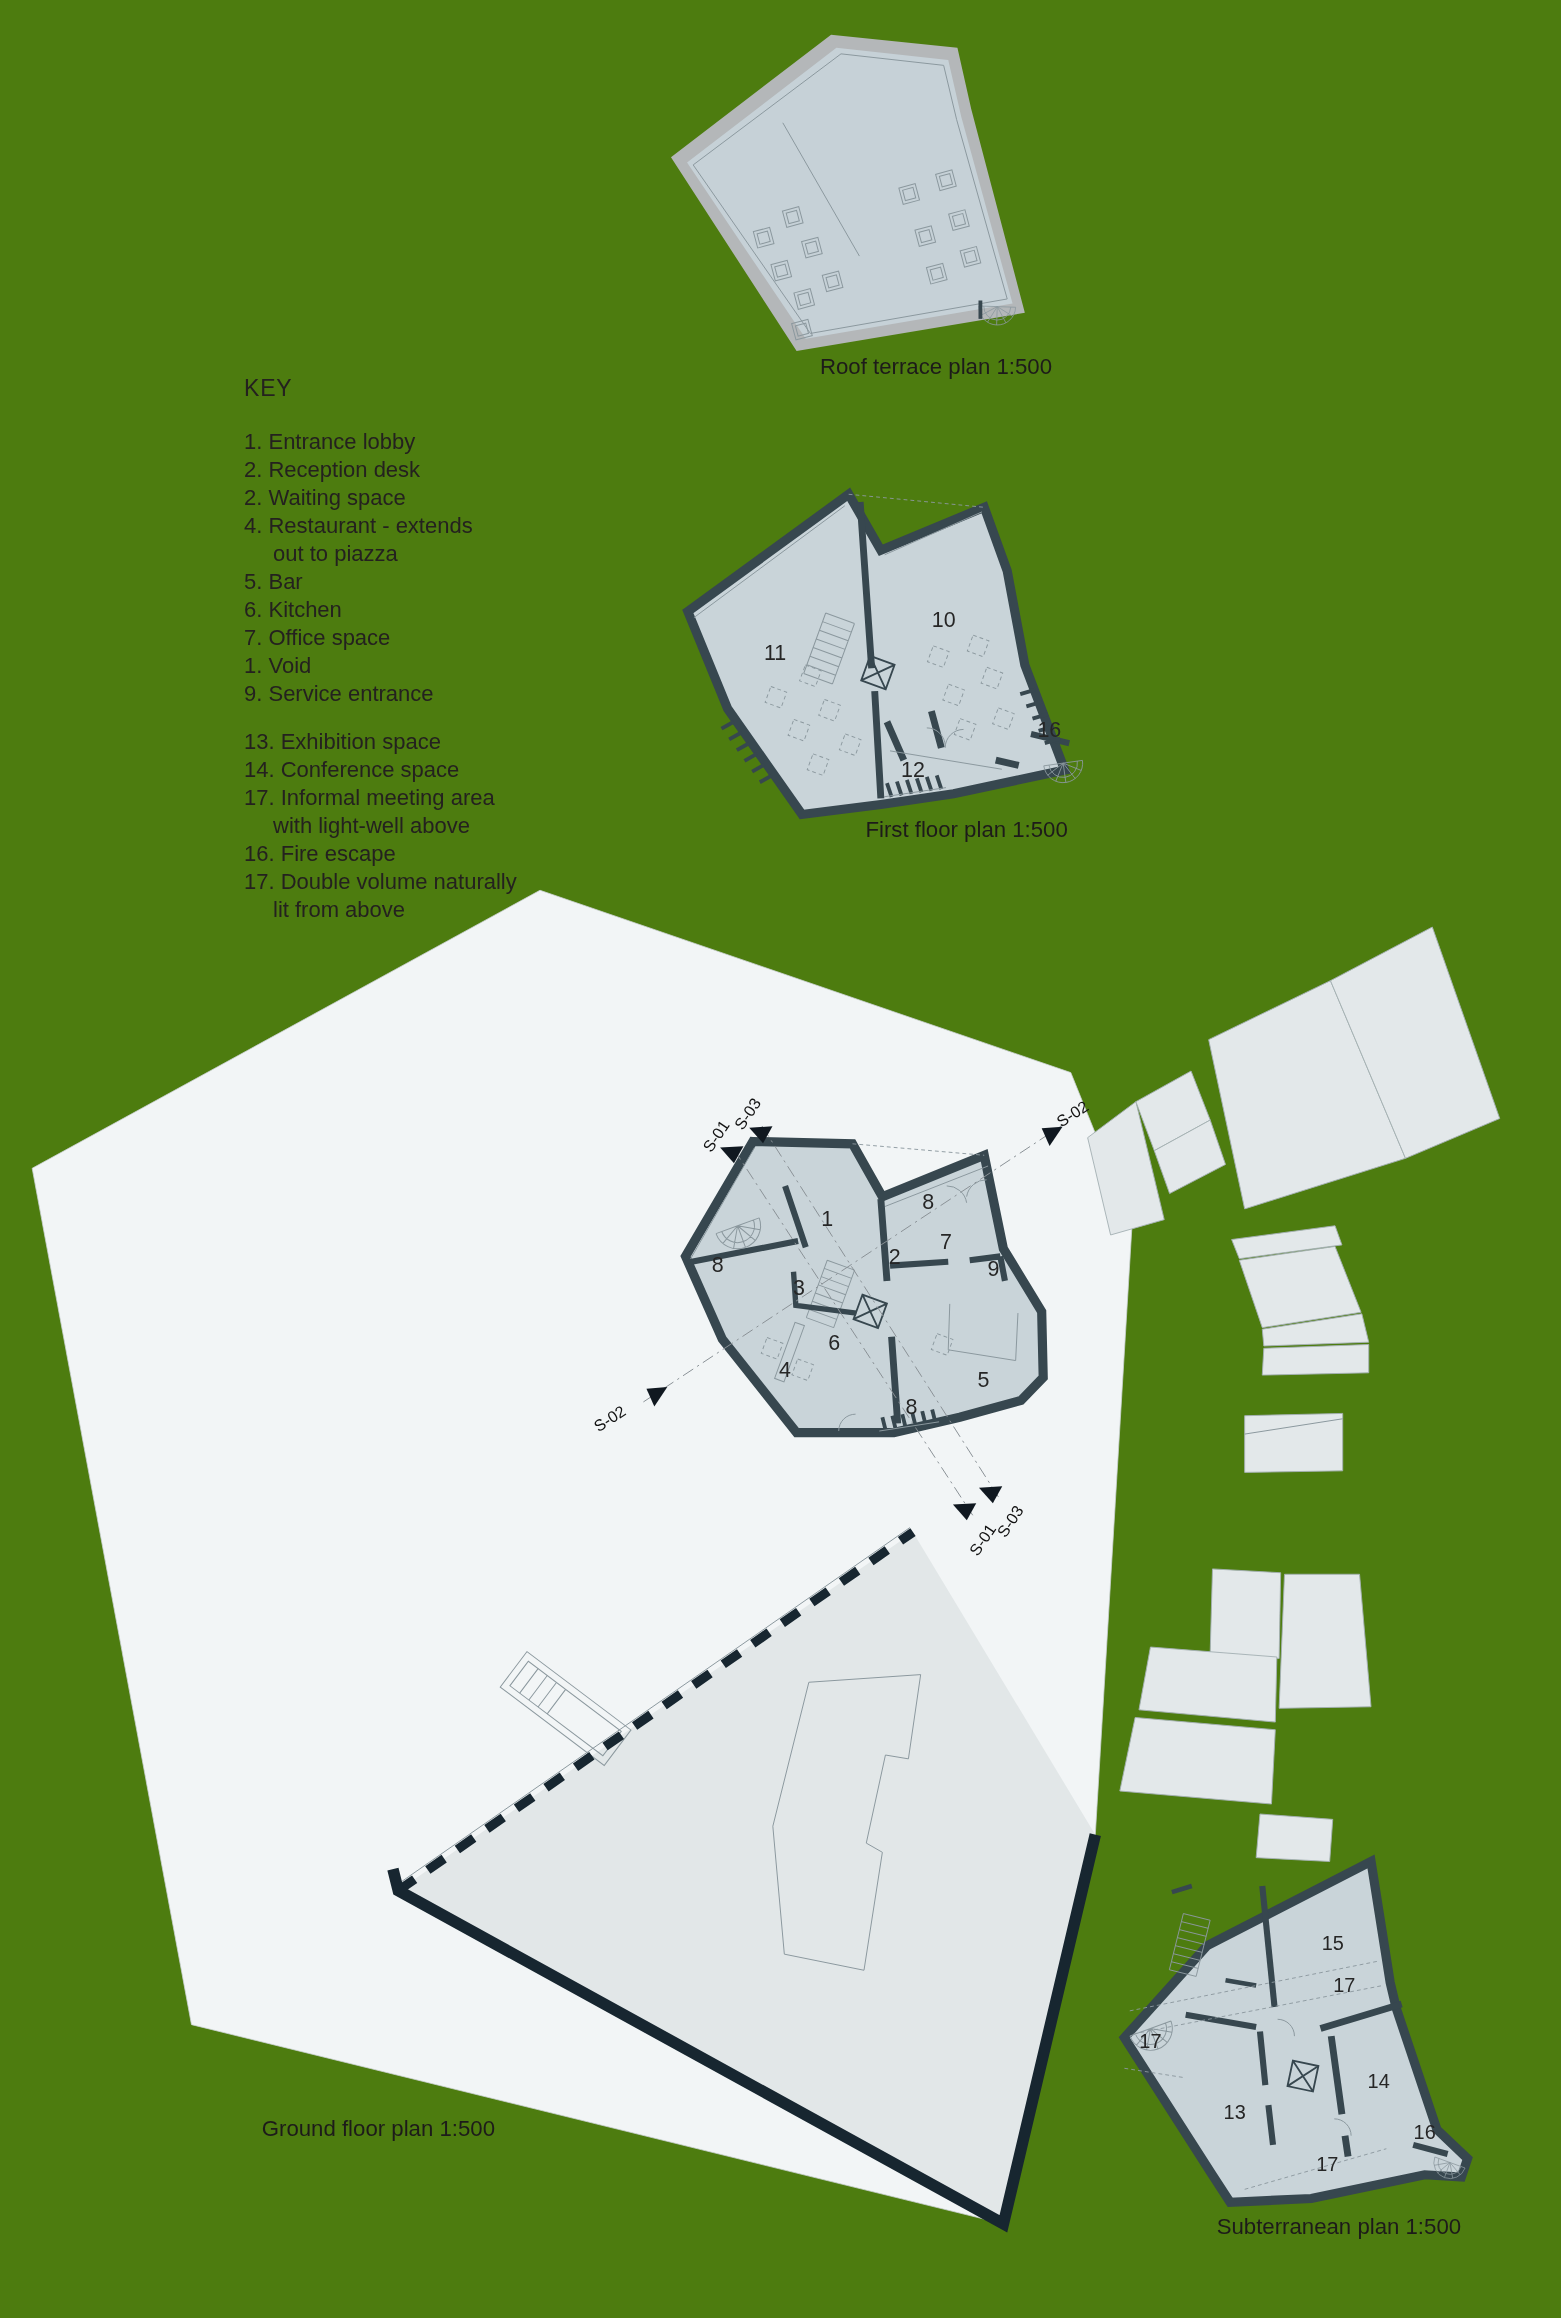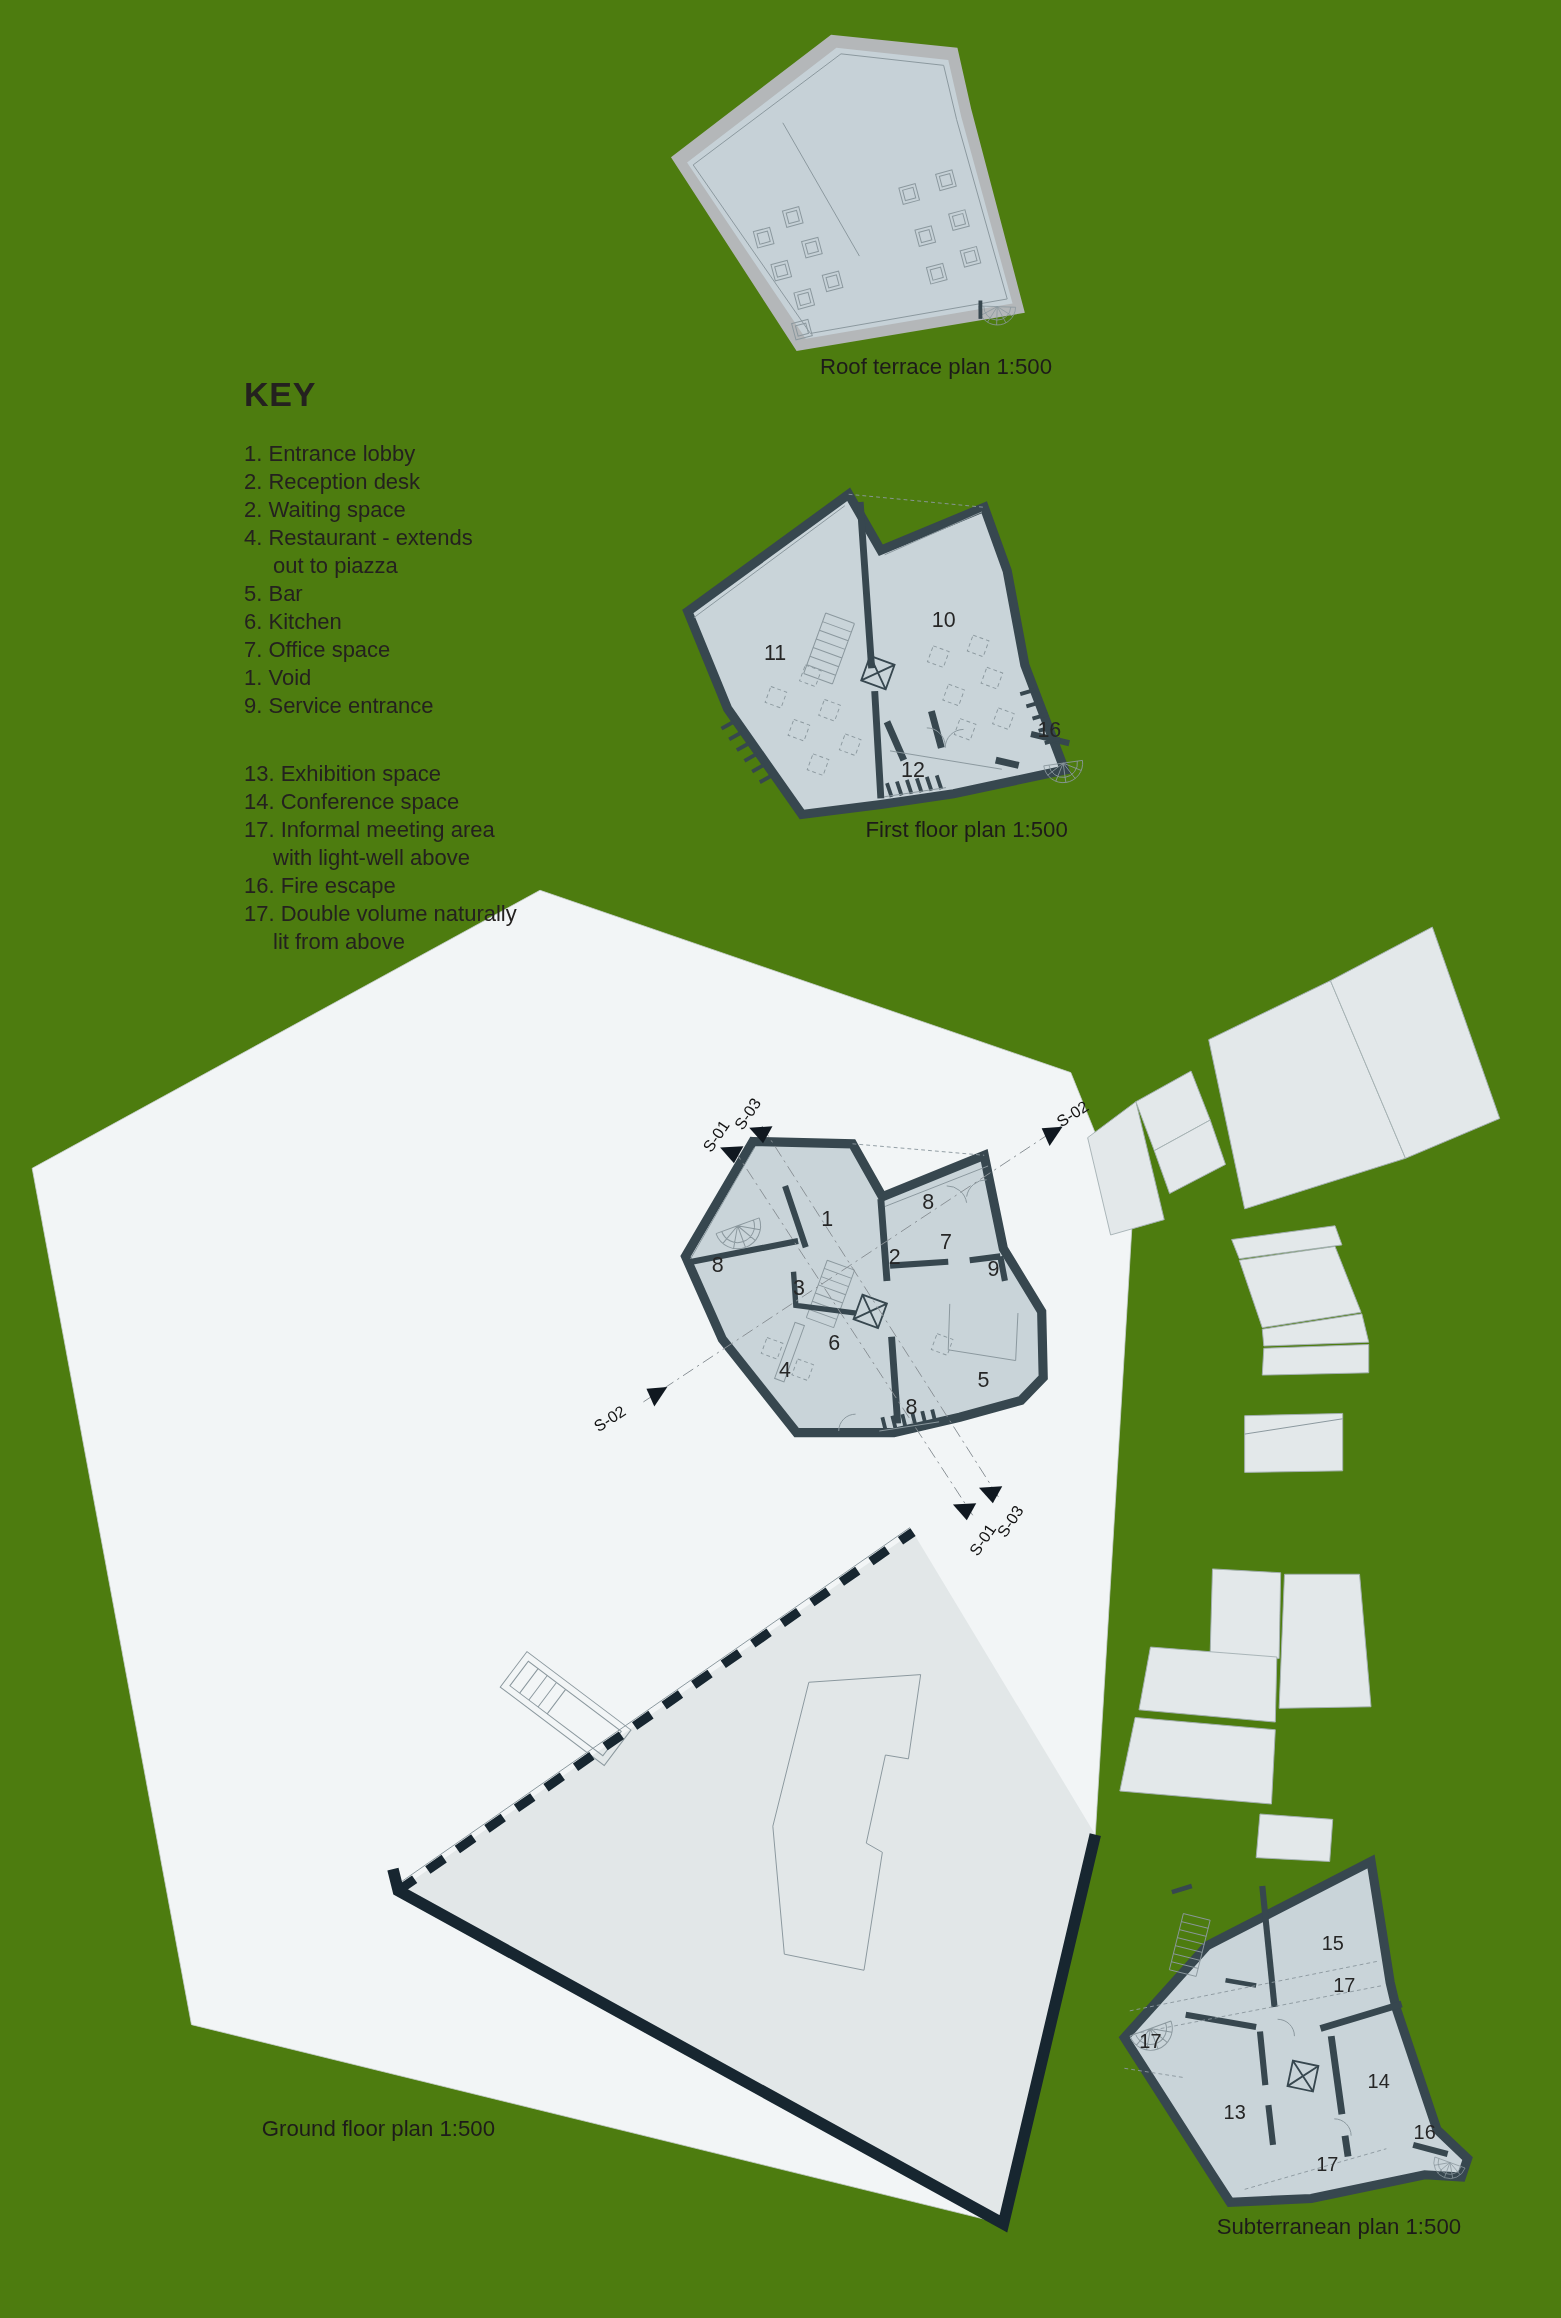--- a/index.html
+++ b/index.html
@@ -1,26 +1,26 @@
 <!DOCTYPE html>
 <html style="--wall: #37474f; --plan-fill: #c9d4d9; --roof-fill: #c6d1d7; --roof-edge: #b4b7b9; --site-fill: #f2f5f6; --piazza-fill: #e2e7e8; --piazza-edge: #172630; --context-fill: #e3e8ea; --context-edge: #a5b0b4; --ink: #24211f; --line: #8b989e;font-size:12.3px"><head>
 <meta charset="utf-8">
 <style>
   html,body{margin:0;padding:0;background:#ffffff;}
   body{font-family:"Liberation Sans", sans-serif;color:var(--ink,#24211f);}
   .sheet{position:relative;width:1561px;height:2319px;background:#4d7c0f;overflow:hidden;}
   .sheet > svg{position:absolute;left:0;top:0;}
   
   .key{position:absolute;left:244px;top:375px;width:322px;}
-  .k-head{font-size:34px;font-weight:bold;letter-spacing:0.8px;margin:0 0 26px 0;}
+  .k-head{font-size:23px;font-weight:normal;letter-spacing:0.8px;margin:0 0 26px 0;}
   .k-line{font-size:22px;line-height:28px;white-space:nowrap;}
   .k-line.indent{padding-left:29px;}
   .k-group{margin:0 0 0 0;}
   .k-gap1{margin-top:20px;}
-  .k-gap2{margin-top:40px;}
+  .k-gap2{margin-top:20px;}
   
   .fillplan{fill:var(--plan-fill,#c9d4d9);stroke:var(--wall,#37474f);stroke-width:12;stroke-linejoin:miter;}
   .wall{fill:none;stroke:var(--wall,#37474f);stroke-linecap:butt;}
   .thin{fill:none;stroke:var(--line,#8b989e);stroke-width:1.3;}
   .dash{fill:none;stroke:var(--line,#8b989e);stroke-width:1.2;stroke-dasharray:5 4;}
   .dashdot{fill:none;stroke:#8a9196;stroke-width:1.3;stroke-dasharray:16 6 3 6;}
   .ctx{fill:var(--context-fill,#e3e8ea);stroke:var(--context-edge,#a5b0b4);stroke-width:1.2;}
   .site{fill:var(--site-fill,#f2f5f6);stroke:#ccd2d5;stroke-width:1;}
   .piazza{fill:var(--piazza-fill,#e2e7e8);stroke:none;}
   .pwall{fill:none;stroke:var(--piazza-edge,#172630);stroke-width:15;stroke-linejoin:miter;}

